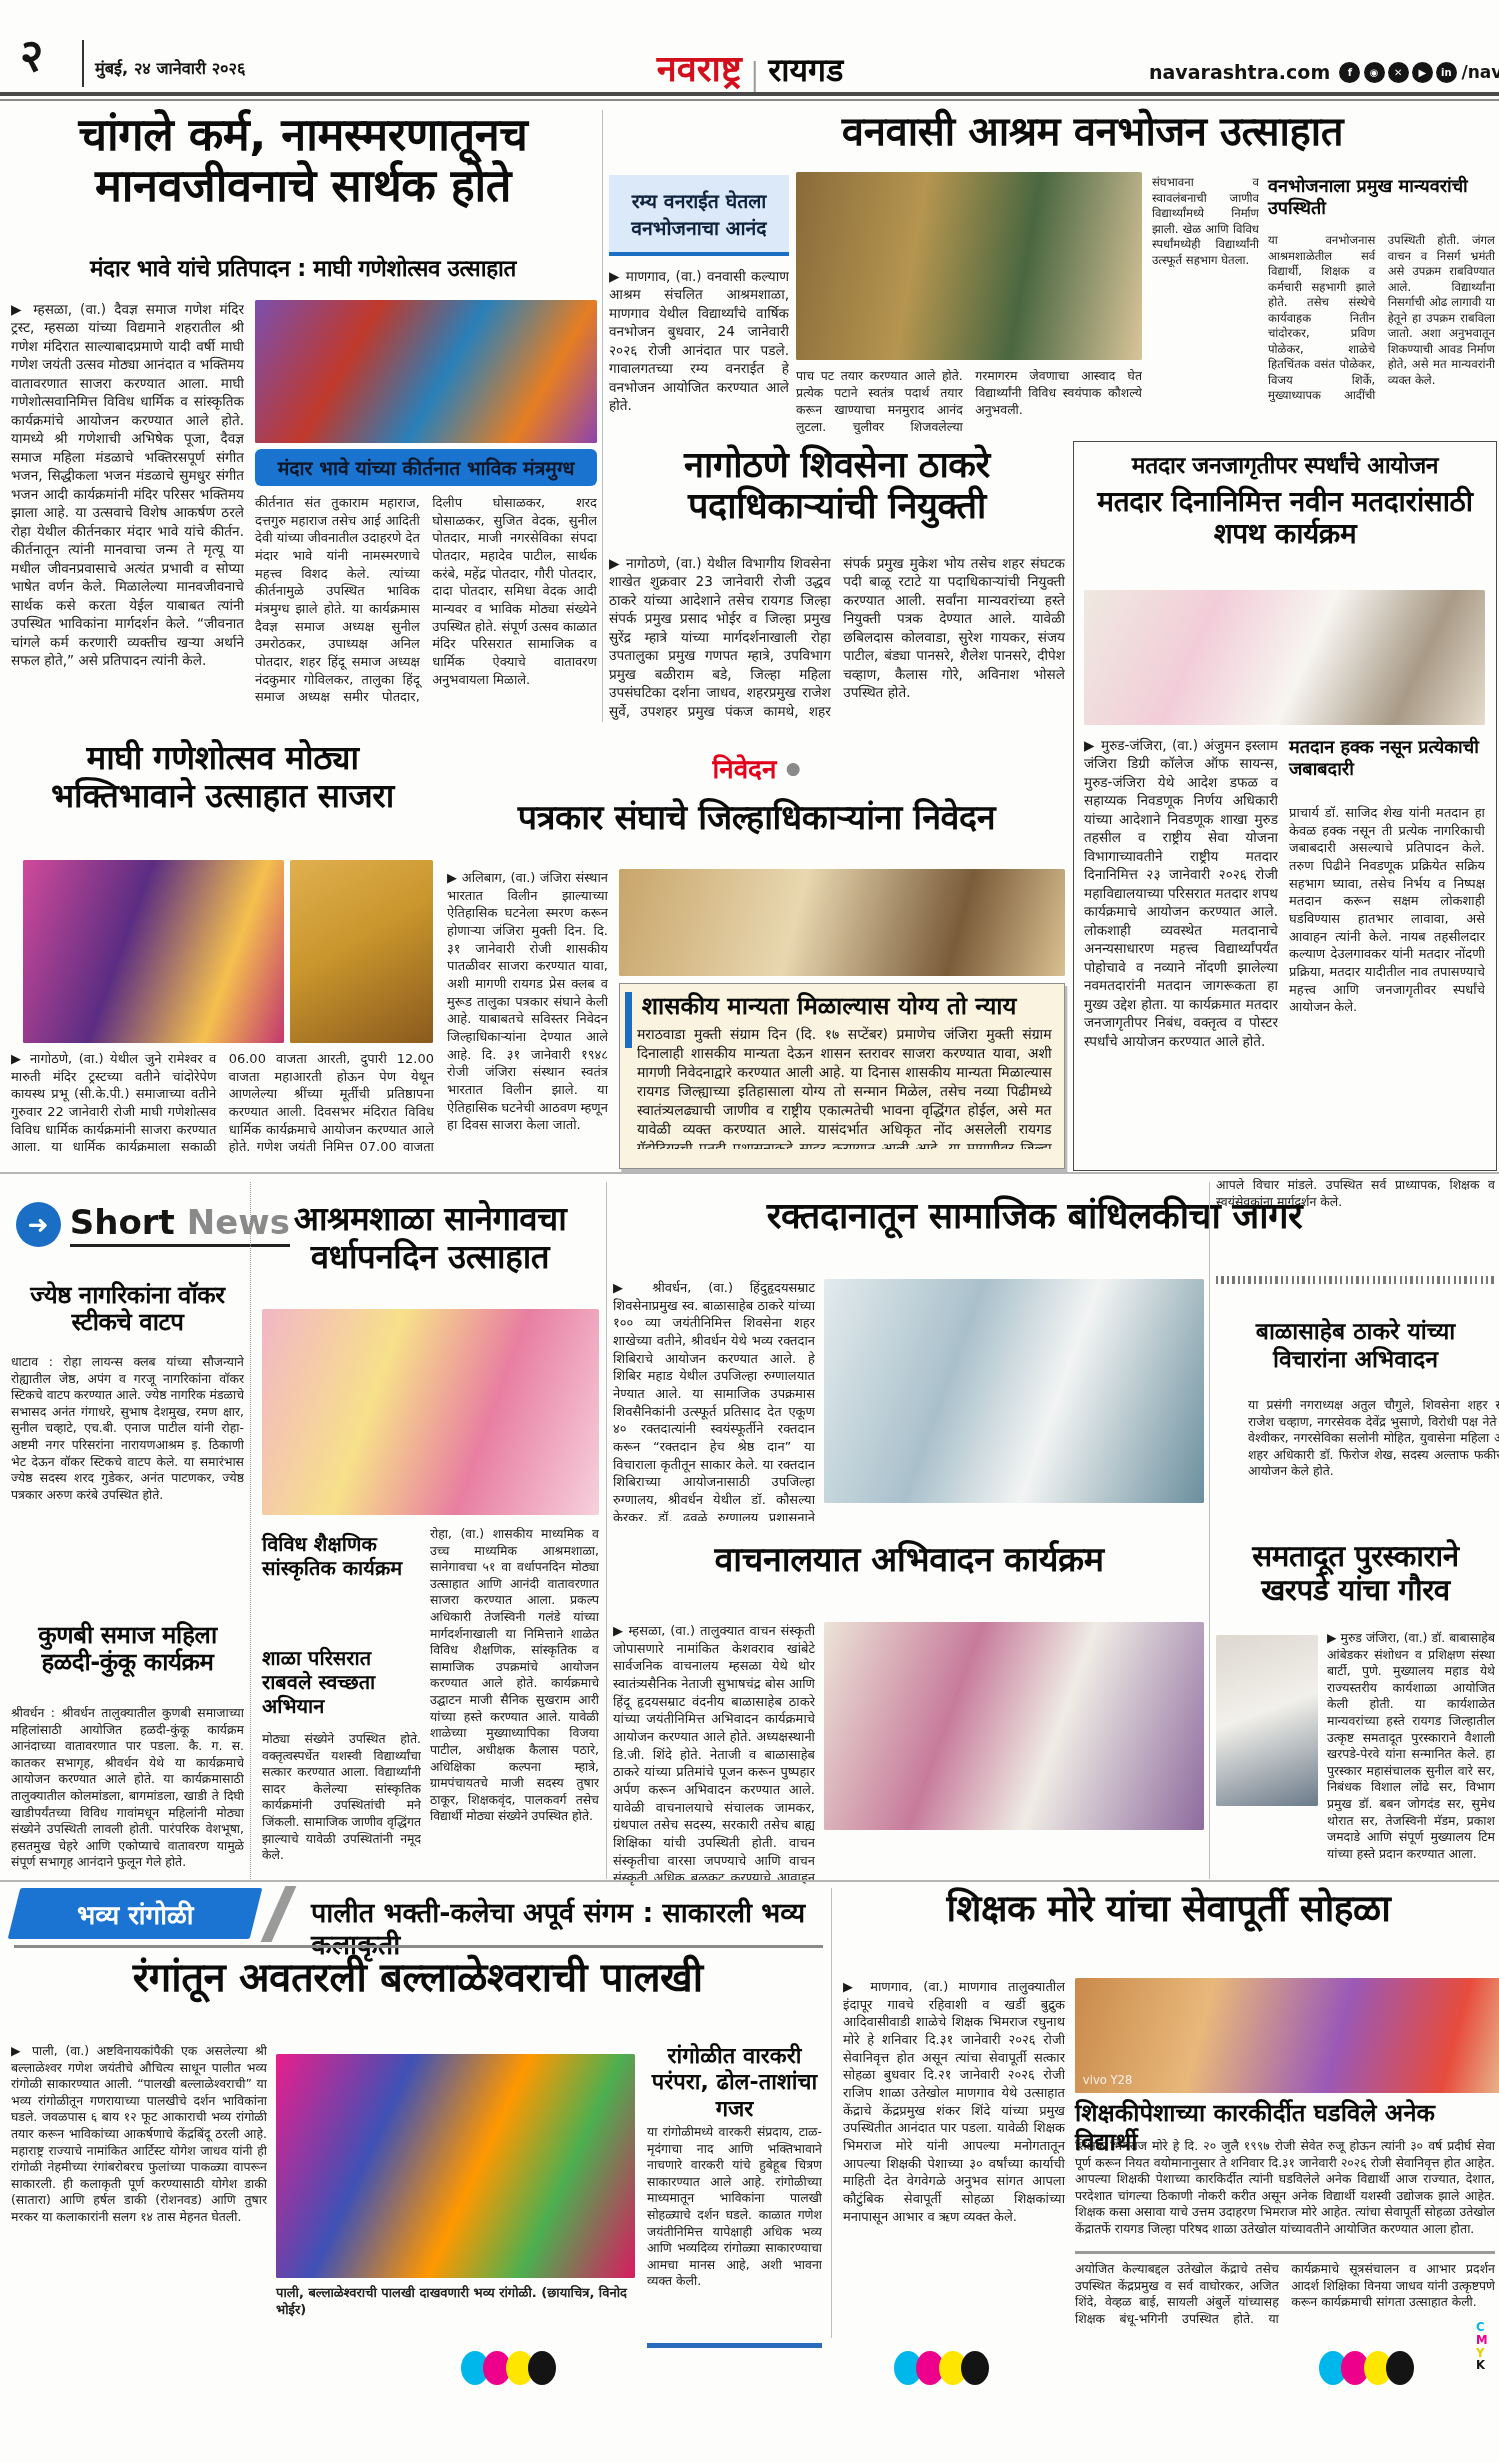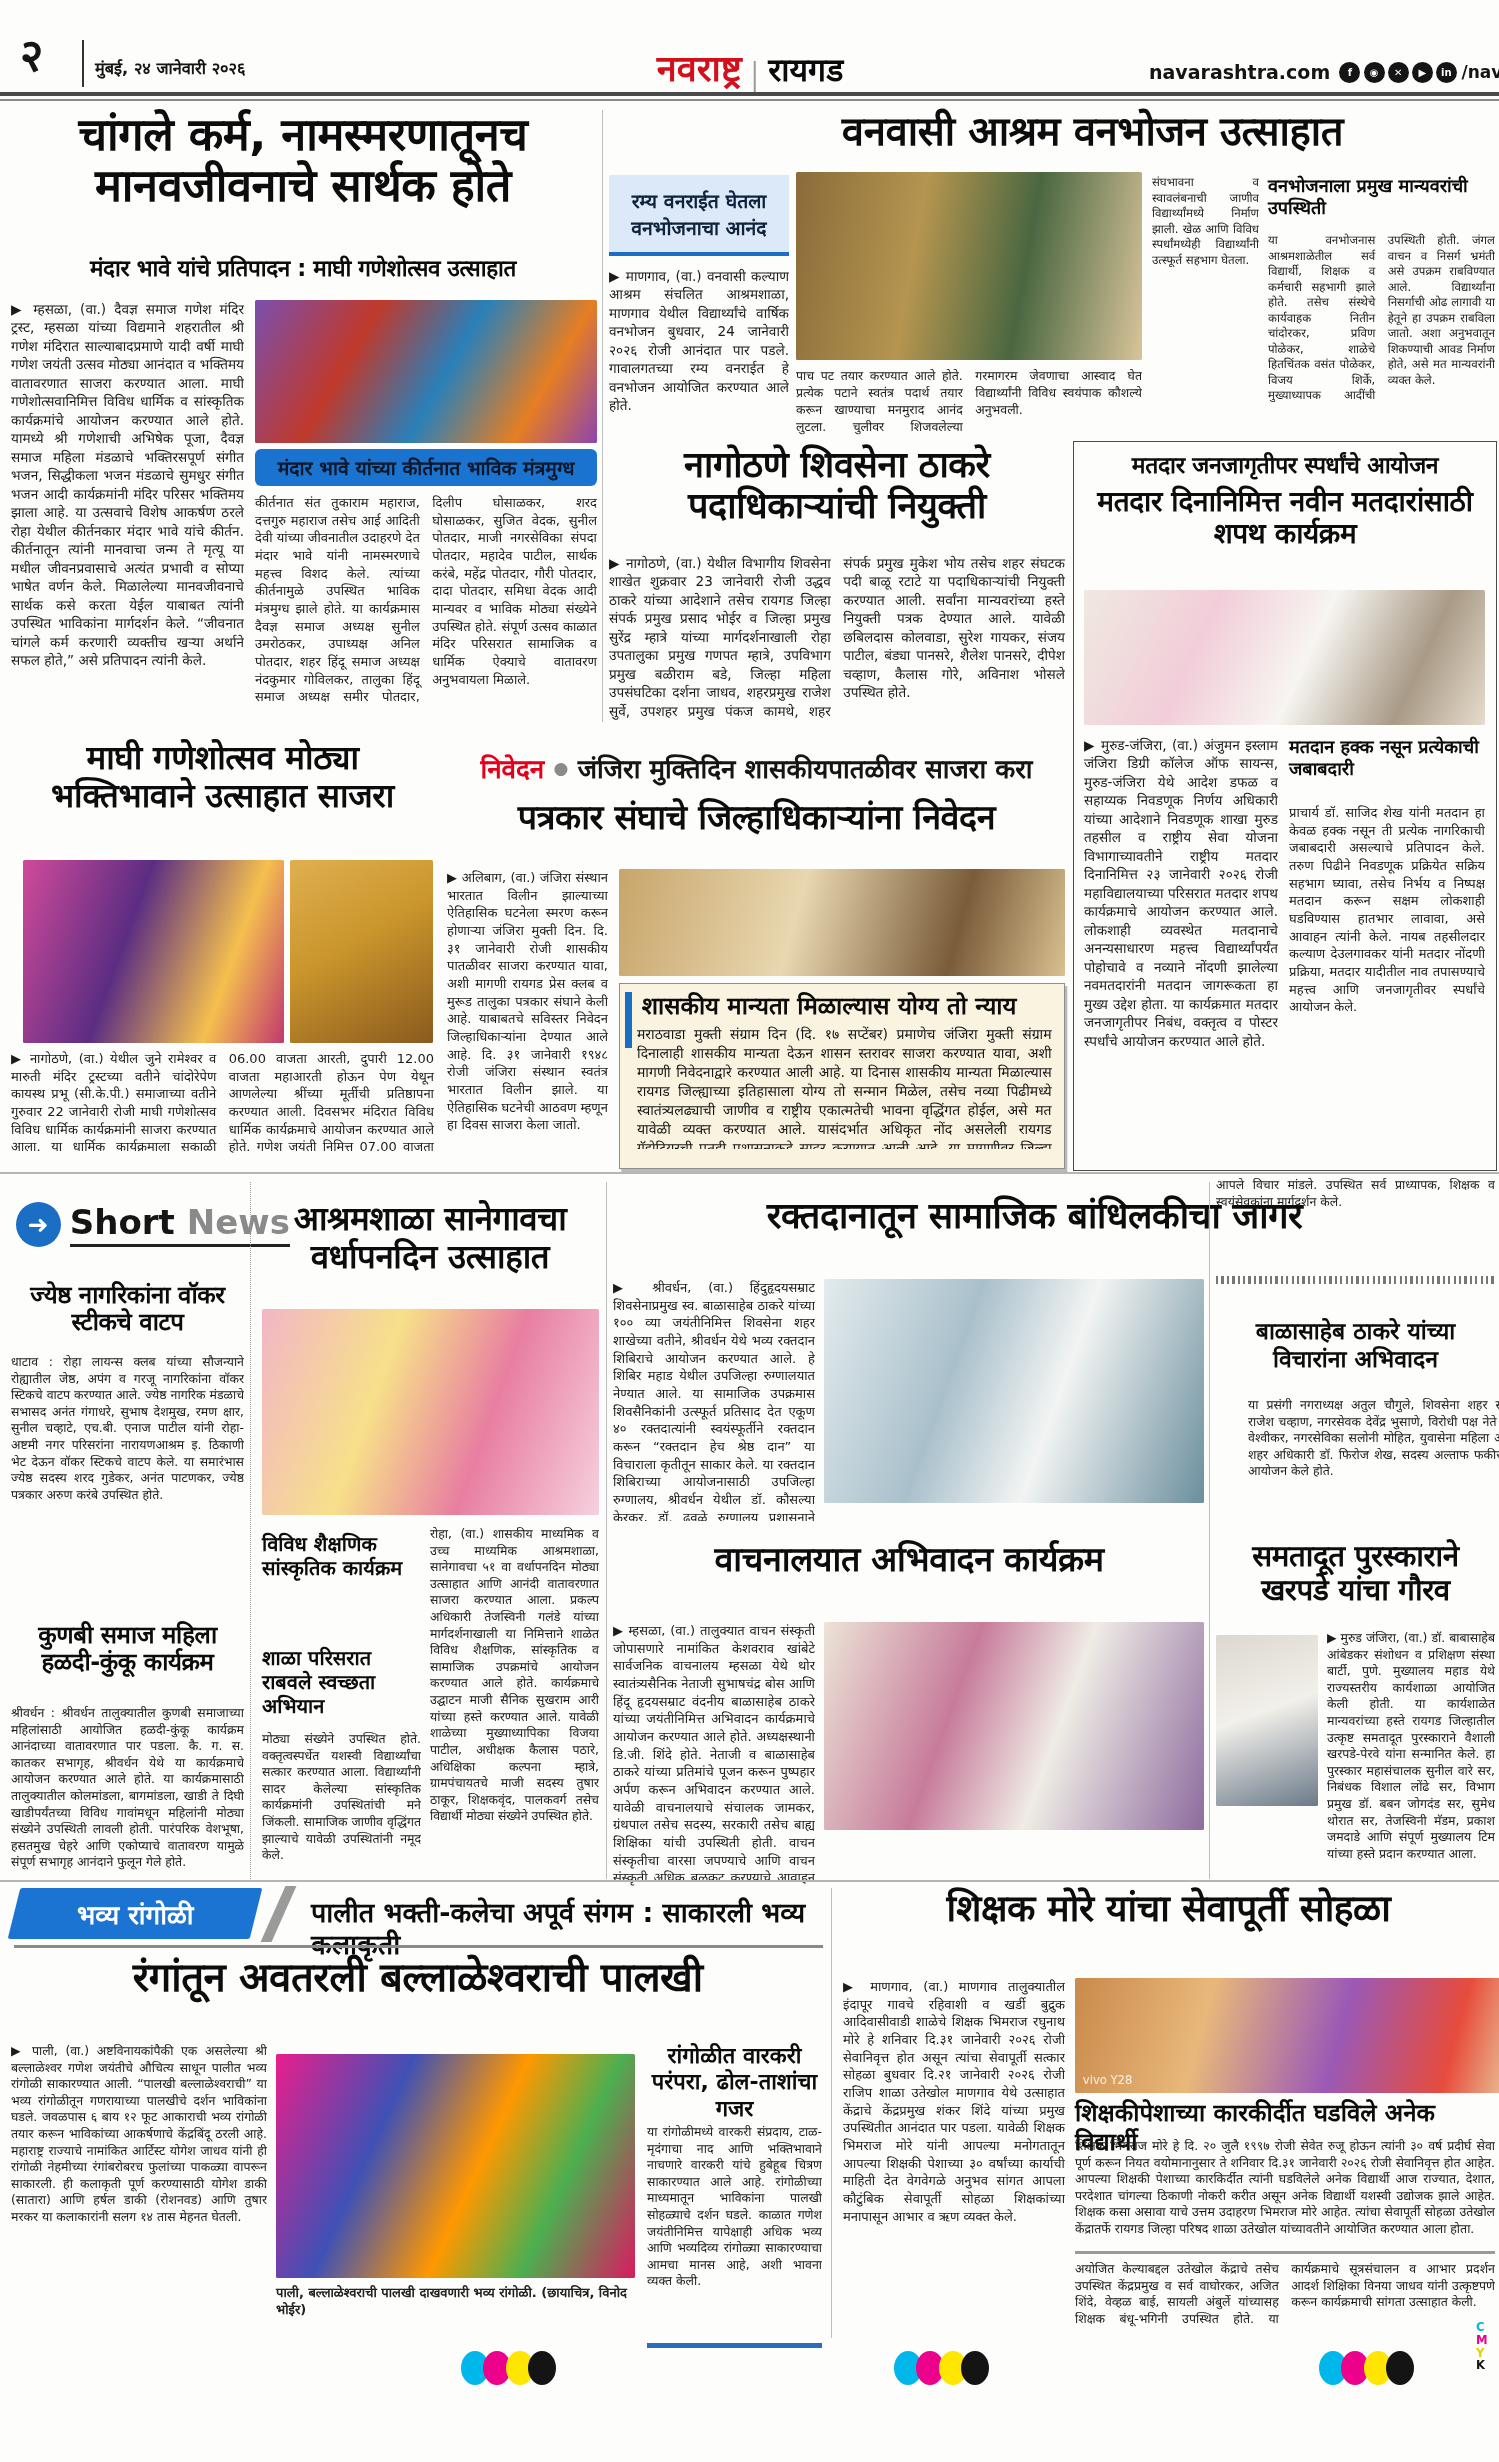--- a/index.html
+++ b/index.html
@@ -107,21 +107,20 @@
 <div class="abs just bodytxt" style="left:1289px;top:804px;width:196px;height:356px;font-size:13px;">प्राचार्य डॉ. साजिद शेख यांनी मतदान हा केवळ हक्क नसून ती प्रत्येक नागरिकाची जबाबदारी असल्याचे प्रतिपादन केले. तरुण पिढीने निवडणूक प्रक्रियेत सक्रिय सहभाग घ्यावा, तसेच निर्भय व निष्पक्ष मतदान करून सक्षम लोकशाही घडविण्यास हातभार लावावा, असे आवाहन त्यांनी केले. नायब तहसीलदार कल्याण देउलगावकर यांनी मतदार नोंदणी प्रक्रिया, मतदार यादीतील नाव तपासण्याचे महत्त्व आणि जनजागृतीवर स्पर्धांचे आयोजन केले.</div>
 
 <div class="abs hl" style="left:11px;top:739px;width:423px;font-size:33px;">माघी गणेशोत्सव मोठ्या भक्तिभावाने उत्साहात साजरा</div>
 <div class="abs ph p4" style="left:23px;top:860px;width:261px;height:183px;"></div>
 <div class="abs ph p5" style="left:290px;top:860px;width:143px;height:183px;"></div>
 <div class="abs just bodytxt cols2" style="left:11px;top:1050px;width:423px;height:118px;font-size:13px;">▶  नागोठणे, (वा.) येथील जुने रामेश्वर व मारुती मंदिर ट्रस्टच्या वतीने चांदोरेपेण कायस्थ प्रभू (सी.के.पी.) समाजाच्या वतीने गुरुवार 22 जानेवारी रोजी माघी गणेशोत्सव विविध धार्मिक कार्यक्रमांनी साजरा करण्यात आला. या धार्मिक कार्यक्रमाला सकाळी 06.00 वाजता आरती, दुपारी 12.00 वाजता महाआरती होऊन पेण येथून आणलेल्या श्रींच्या मूर्तीची प्रतिष्ठापना करण्यात आली. दिवसभर मंदिरात विविध धार्मिक कार्यक्रमाचे आयोजन करण्यात आले होते. गणेश जयंती निमित्त 07.00 वाजता श्रींची पालखी मिरवणूक आयोजित करण्यात आली. समाज बांधव व भाविकांनी विशेष मेहनत घेतली.</div>
 
 <div class="abs kickrow" style="left:446px;top:750px;width:621px;justify-content:center;">
   <span class="kick-red" style="font-size:26px;">निवेदन</span>
   <span class="kick-dot">●</span>
-  <span style="font-size:26px;font-weight:bold;">जंजिरा मुक्तिदिन शासकीयपातळीवर साजरा करा</span>
 </div>
 <div class="abs hl" style="left:446px;top:798px;width:621px;font-size:34px;white-space:nowrap;">पत्रकार संघाचे जिल्हाधिकाऱ्यांना निवेदन</div>
 <div class="abs just bodytxt" style="left:447px;top:869px;width:161px;height:298px;font-size:13px;">▶  अलिबाग, (वा.) जंजिरा संस्थान भारतात विलीन झाल्याच्या ऐतिहासिक घटनेला स्मरण करून होणाऱ्या जंजिरा मुक्ती दिन. दि. ३१ जानेवारी रोजी शासकीय पातळीवर साजरा करण्यात यावा, अशी मागणी रायगड प्रेस क्लब व मुरूड तालुका पत्रकार संघाने केली आहे. याबाबतचे सविस्तर निवेदन जिल्हाधिकाऱ्यांना देण्यात आले आहे. दि. ३१ जानेवारी १९४८ रोजी जंजिरा संस्थान स्वतंत्र भारतात विलीन झाले. या ऐतिहासिक घटनेची आठवण म्हणून हा दिवस साजरा केला जातो.</div>
 <div class="abs ph p6" style="left:619px;top:869px;width:446px;height:107px;"></div>
 <div class="abs creambox" style="left:619px;top:983px;width:446px;height:186px;">
   <div class="creambar"></div>
   <div class="subbold" style="font-size:24px;margin-left:4.7px;">शासकीय मान्यता मिळाल्यास योग्य तो न्याय</div>
   <div class="just" style="font-size:14px;line-height:1.35;margin-top:4.7px;height:124px;overflow:hidden;">मराठवाडा मुक्ती संग्राम दिन (दि. १७ सप्टेंबर) प्रमाणेच जंजिरा मुक्ती संग्राम दिनालाही शासकीय मान्यता देऊन शासन स्तरावर साजरा करण्यात यावा, अशी मागणी निवेदनाद्वारे करण्यात आली आहे. या दिनास शासकीय मान्यता मिळाल्यास रायगड जिल्ह्याच्या इतिहासाला योग्य तो सन्मान मिळेल, तसेच नव्या पिढीमध्ये स्वातंत्र्यलढ्याची जाणीव व राष्ट्रीय एकात्मतेची भावना वृद्धिंगत होईल, असे मत यावेळी व्यक्त करण्यात आले. यासंदर्भात अधिकृत नोंद असलेली रायगड गॅझेटियरची प्रतही प्रशासनाकडे सादर करण्यात आली आहे. या मागणीवर जिल्हा प्रशासन सकारात्मक निर्णय घेईल, अशी अपेक्षा रायगड प्रेस क्लबचे माजी अध्यक्ष भारत रांजणकर व मुरूड तालुका पत्रकार संघाचे माजी अध्यक्ष अमुलकुमार जैन यांनी व्यक्त केली आहे.</div>
 </div>
 

